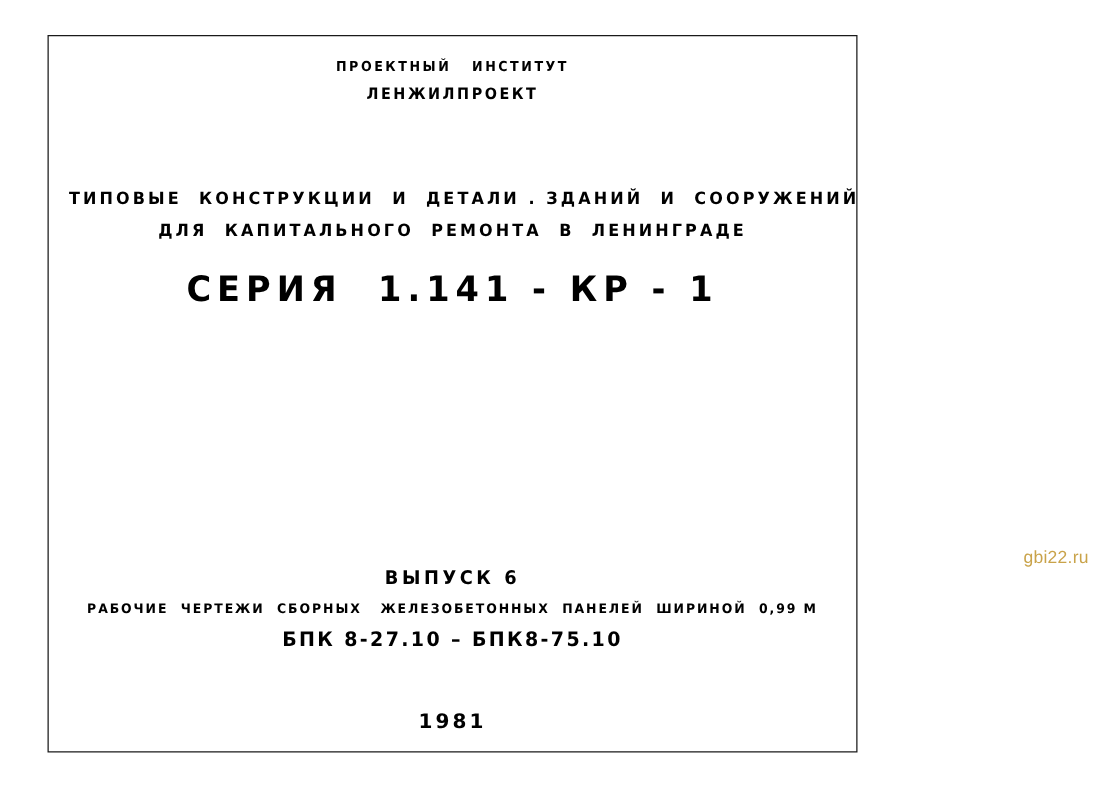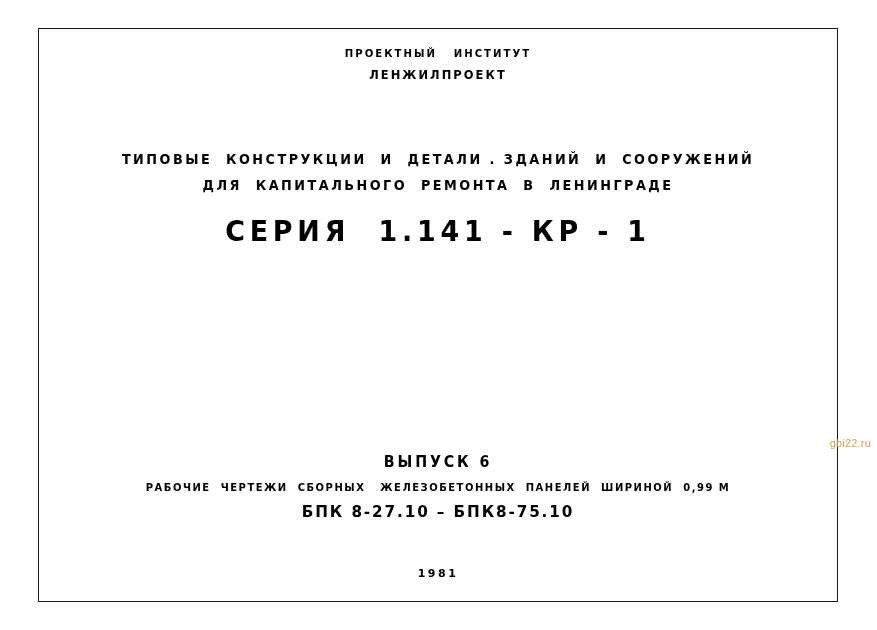--- a/index.html
+++ b/index.html
@@ -22,21 +22,21 @@
     top: 0;
     width: 877px;
     height: 630px;
     background: #ffffff;
   }
 
   .sheet-border {
     position: absolute;
     left: 38px;
     top: 28px;
-    width: 800px;
+    width: 648px;
     height: 574px;
     border: 1.5px solid #1a1a1a;
     box-sizing: border-box;
     background: #ffffff;
   }
 
   .content {
     position: absolute;
     left: 0;
     top: 0;
@@ -141,36 +141,36 @@
     font-size: 16px;
     letter-spacing: 2px;
     font-weight: 600;
     transform: scaleX(0.95);
   }
 
   .year {
     position: absolute;
     left: 0; right: 0;
     top: 538px;
-    font-size: 11px;
+    font-size: 16px;
     letter-spacing: 2.5px;
     font-weight: 600;
   }
 
   .sup {
     font-size: 0.62em;
     vertical-align: super;
     letter-spacing: 0.5px;
   }
 
   .watermark {
     position: absolute;
     right: 6px;
     top: 437px;
-    font-size: 11px;
+    font-size: 14px;
     color: #c9a34a;
     font-family: "Liberation Sans", sans-serif;
     letter-spacing: 0.2px;
   }
 </style>
 </head>
 <body>
 
 <div class="page">
 

